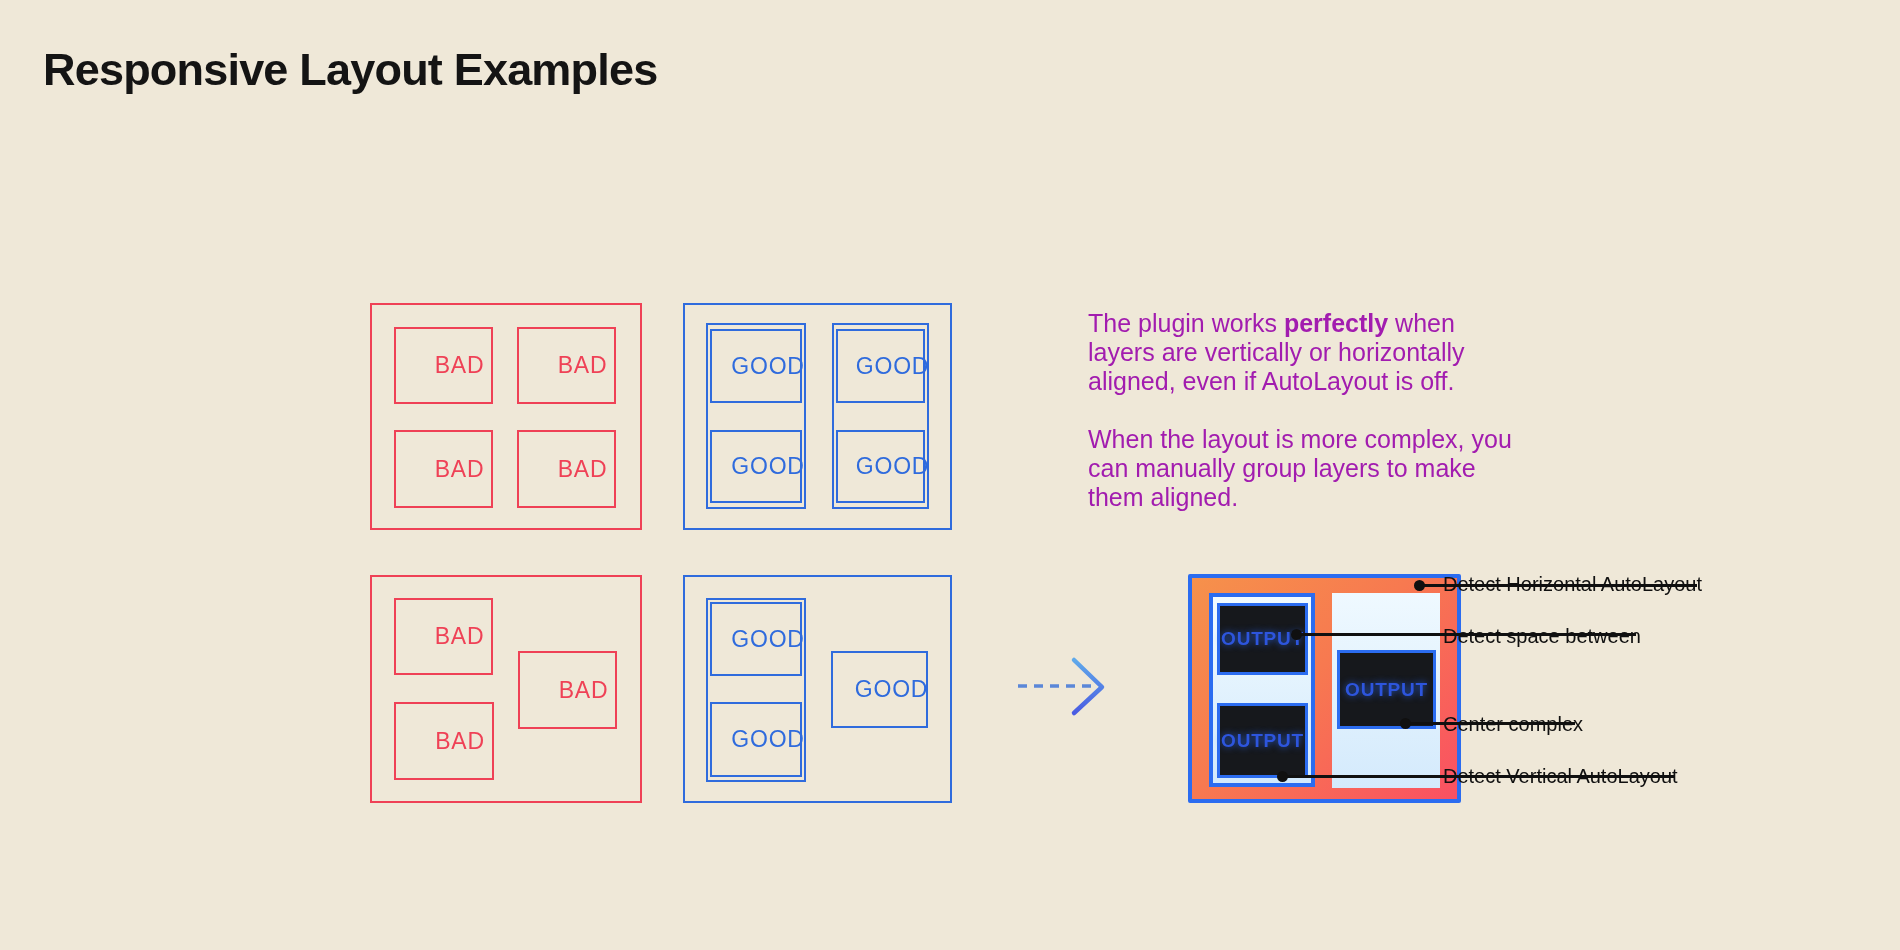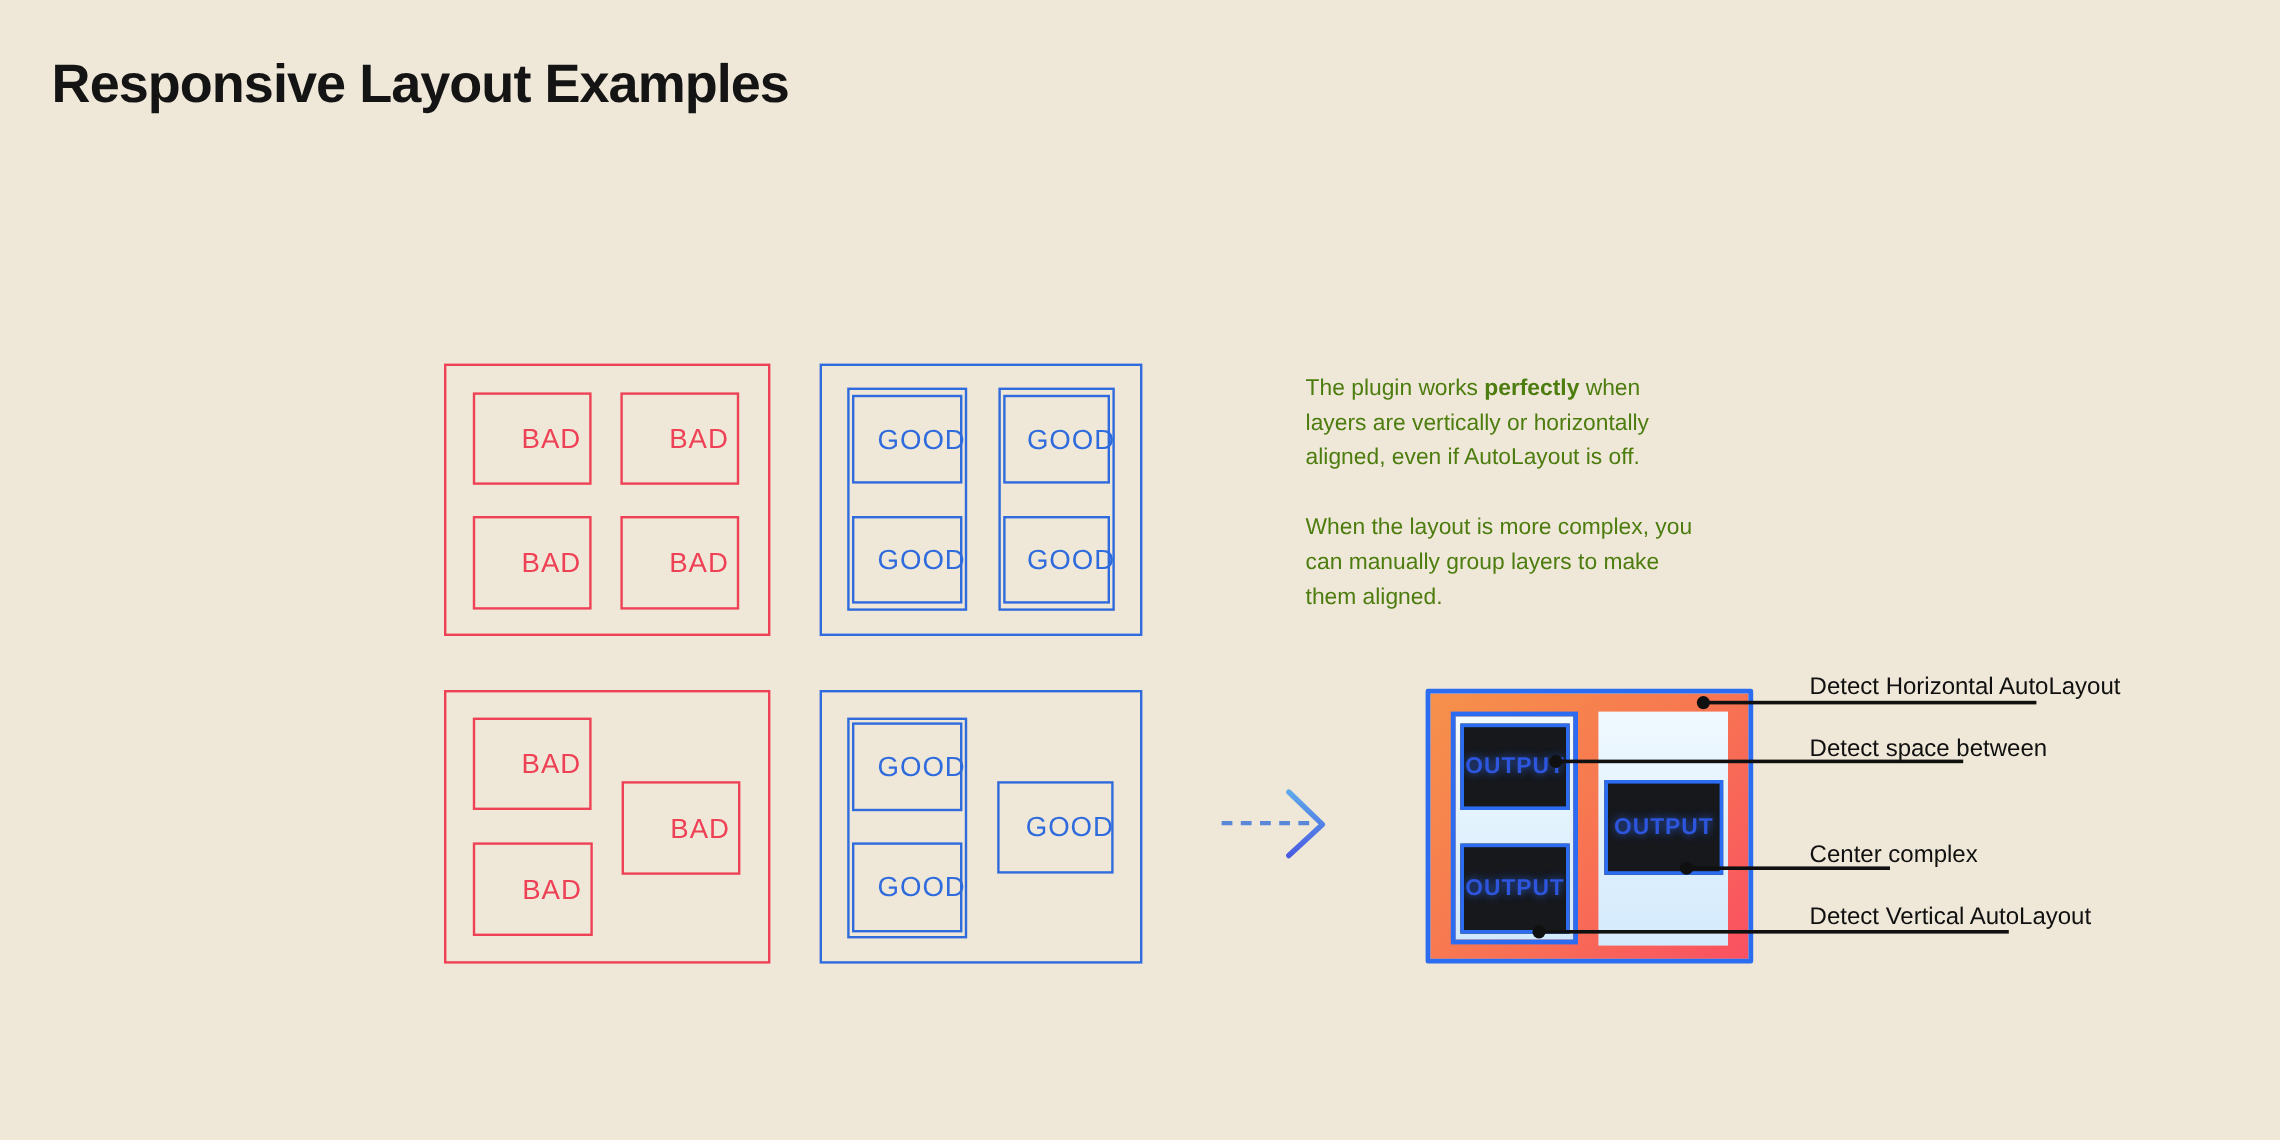--- a/index.html
+++ b/index.html
@@ -18,21 +18,21 @@
   .panel.blue{border-color:#2f6bdd;}
   .group{position:absolute;border:2px solid #2f6bdd;box-sizing:border-box;}
   .box{
     position:absolute;border:2px solid;box-sizing:border-box;
     display:flex;align-items:center;justify-content:center;
     font-size:23px;font-weight:500;letter-spacing:0.8px;
   }
   .box.red{border-color:#ef4156;color:#ef4156;padding-left:32px;}
   .box.blue{border-color:#2f6bdd;color:#2f6bdd;padding-left:24px;}
   
-  .desc{position:absolute;left:1088px;top:309px;font-size:19px;line-height:29px;color:#4d7c0f;}
+  .desc{position:absolute;left:1088px;top:309px;font-size:25px;line-height:29px;color:#a21caf;}
   .desc .spacer{height:29px;}
   .desc b{font-weight:700;}
   
   .arrow{position:absolute;left:1012px;top:650px;width:100px;height:70px;}
   
   .out-frame{
     position:absolute;left:1188px;top:574px;width:273px;height:229px;
     border:4px solid #2b6cf0;box-sizing:border-box;border-radius:2px;
     background:linear-gradient(135deg,#f6914b 0%,#f77950 45%,#fa5062 100%);
   }
@@ -48,21 +48,21 @@
   .out-box{
     position:absolute;border:3px solid #2b6cf0;box-sizing:border-box;
     background:#16181c;color:#2d55dd;
     display:flex;align-items:center;justify-content:center;
     font-size:19px;font-weight:700;letter-spacing:0.8px;
     text-shadow:0 0 7px rgba(45,104,240,0.85);
   }
   
   .ann-line{position:absolute;height:3px;background:#101010;}
   .ann-dot{position:absolute;width:11px;height:11px;border-radius:50%;background:#101010;}
-  .ann-label{position:absolute;left:1508px;font-size:20px;line-height:24px;color:#101010;}
+  .ann-label{position:absolute;left:1443px;font-size:20px;line-height:24px;color:#101010;margin-top:12px;}
 </style>
 </head>
 <body>
 
 <h1 class="title">Responsive Layout Examples</h1>
 
 <div class="panel red" style="left:370px;top:303px;width:272px;height:227px;">
   <div class="box red" style="left:22px;top:22px;width:99px;height:77px;">BAD</div>
   <div class="box red" style="left:145px;top:22px;width:99px;height:77px;">BAD</div>
   <div class="box red" style="left:22px;top:125px;width:99px;height:78px;">BAD</div>

